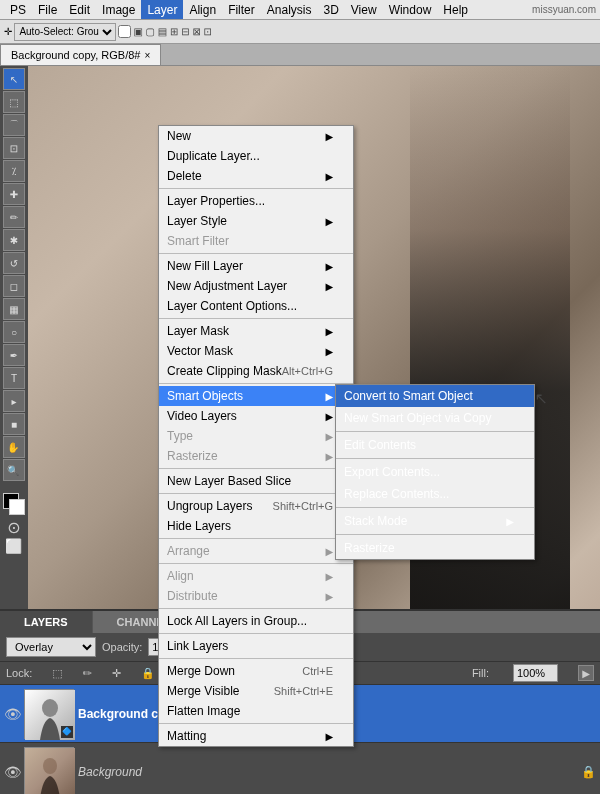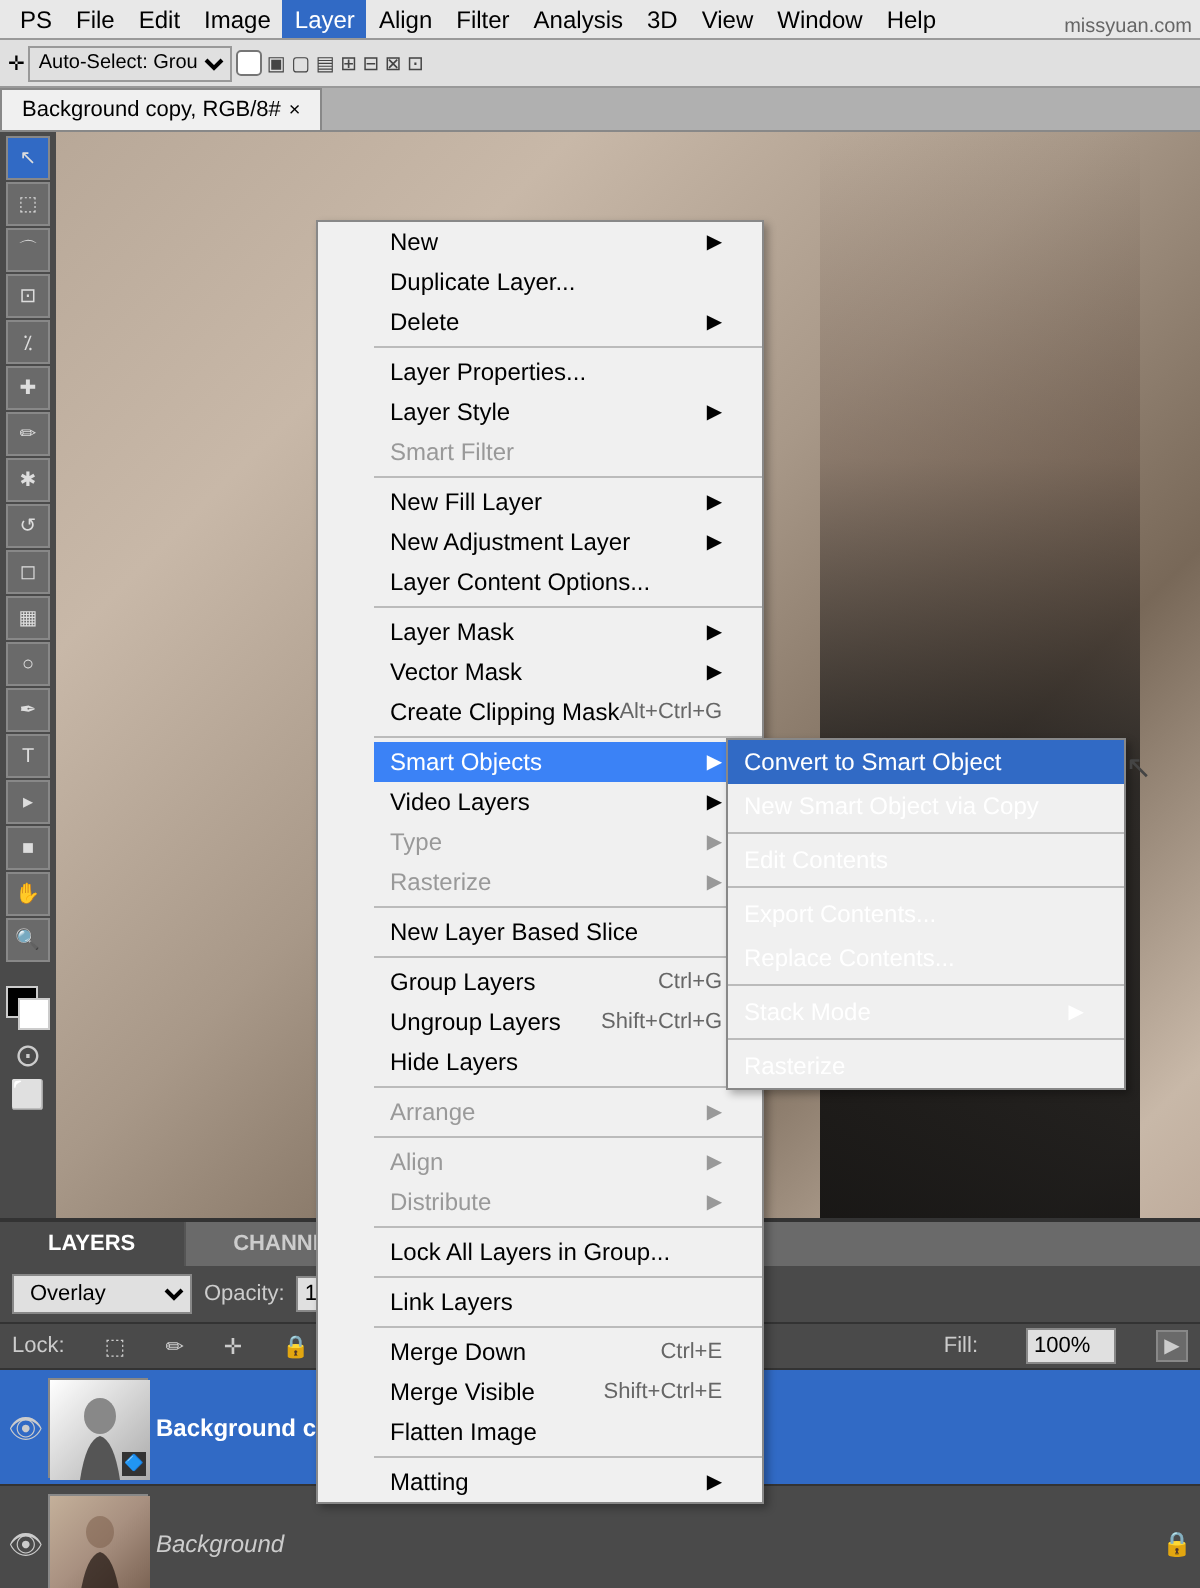--- a/index.html
+++ b/index.html
@@ -3,21 +3,21 @@
   <meta charset="utf-8">
   <style>
     * { margin: 0; padding: 0; box-sizing: border-box; }
     body { width: 600px; height: 794px; overflow: hidden; font-family: Arial, sans-serif; font-size: 12px; background: #c0c0c0; }
     
     
     .menu-bar {
       background: #e8e8e8;
       height: 20px;
       display: flex;
-      align-items: flex-end;
+      align-items: center;
       border-bottom: 1px solid #999;
       padding: 0 4px;
     }
     .menu-bar-item {
       padding: 0 6px;
       font-size: 12px;
       cursor: pointer;
       height: 100%;
       display: flex;
       align-items: center;
@@ -98,23 +98,22 @@
     
     .dropdown-menu {
       position: absolute;
       background: #f0f0f0;
       border: 1px solid #888;
       box-shadow: 2px 2px 4px rgba(0,0,0,0.3);
       z-index: 100;
       min-width: 180px;
     }
     .dropdown-menu.layer-menu {
-      top: 44px;
+      top: 59px;
       left: 130px;
-      padding-left: 28px;
     }
     .menu-item {
       padding: 3px 20px 3px 8px;
       display: flex;
       justify-content: space-between;
       align-items: center;
       cursor: pointer;
       white-space: nowrap;
       font-size: 12px;
     }
@@ -444,24 +443,20 @@
       <div class="menu-item disabled">
           <span>Rasterize</span>
           <span class="arrow">▶</span>
         </div>
       <div class="menu-separator"></div>
       <div class="menu-item">
           <span>New Layer Based Slice</span>
         </div>
       <div class="menu-separator"></div>
       <div class="menu-item">
-          <span>Group Layers</span>
-          <span class="shortcut">Ctrl+G</span>
-        </div>
-      <div class="menu-item">
           <span>Ungroup Layers</span>
           <span class="shortcut">Shift+Ctrl+G</span>
         </div>
       <div class="menu-item">
           <span>Hide Layers</span>
         </div>
       <div class="menu-separator"></div>
       <div class="menu-item disabled">
           <span>Arrange</span>
           <span class="arrow">▶</span>

